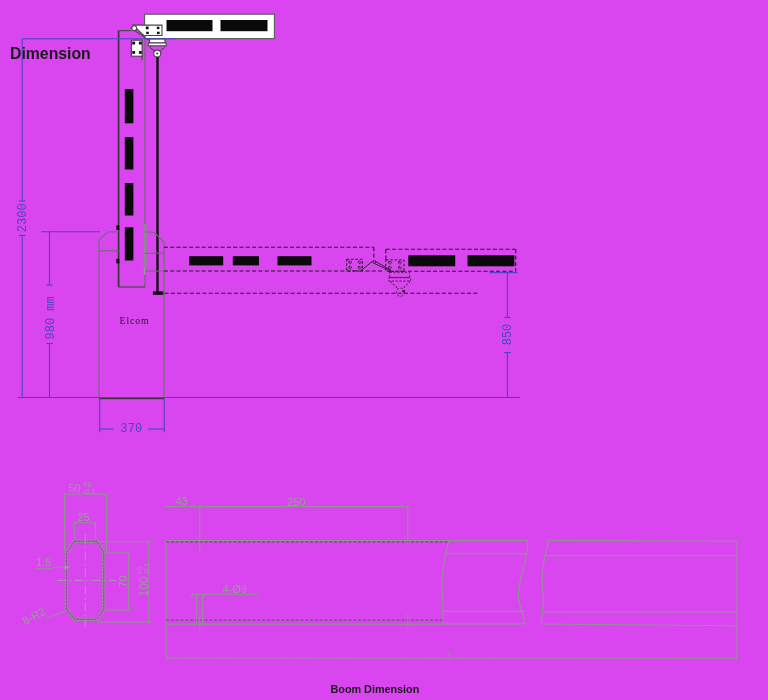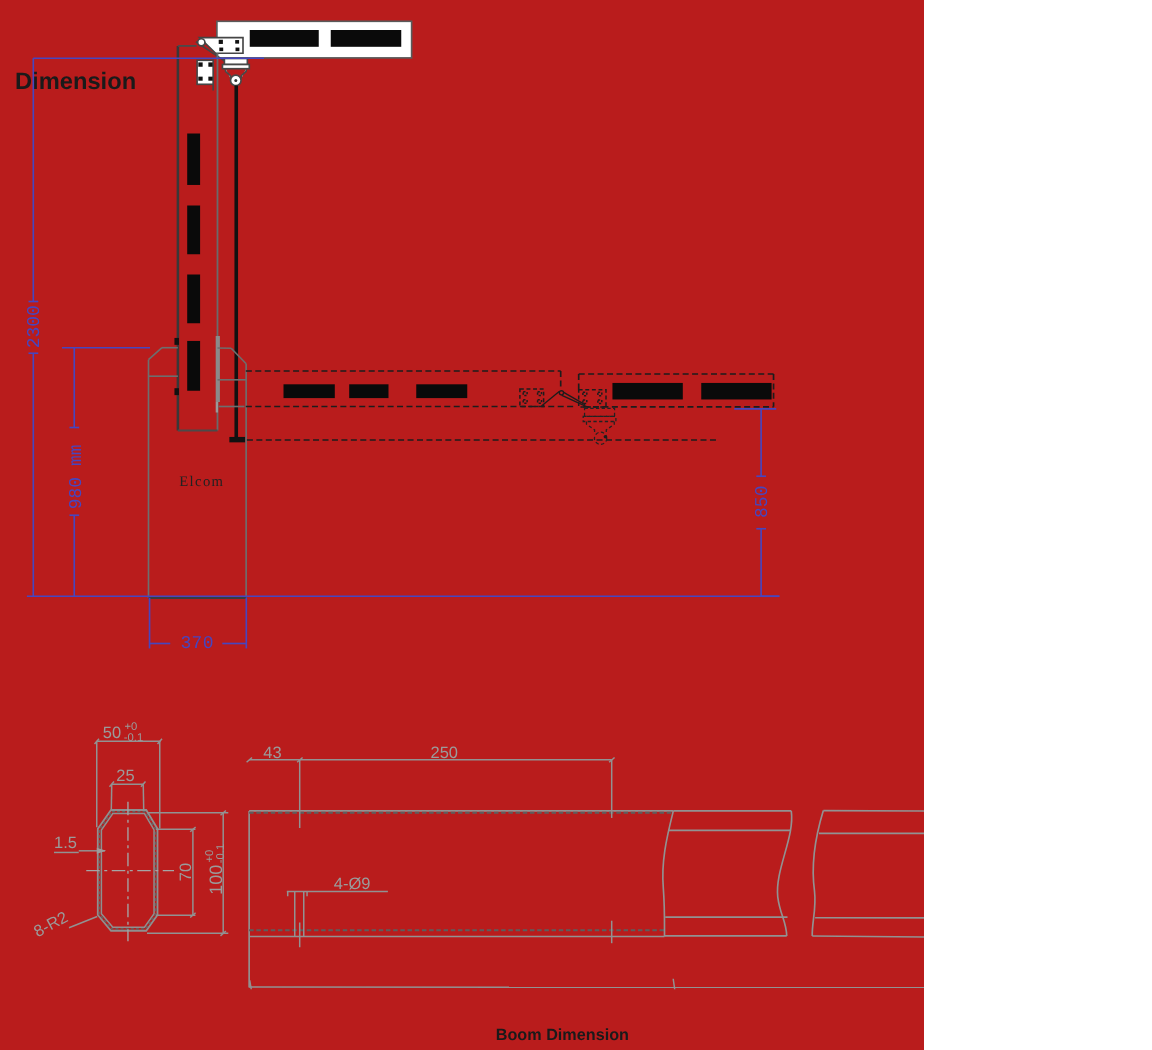--- a/index.html
+++ b/index.html
@@ -1,16 +1,16 @@
 <!DOCTYPE html>
 <html><head>
 <meta charset="utf-8">
 <style>
   html,body{margin:0;padding:0;background:#ffffff;}
-  .page{position:relative;width:616px;height:700px;background:#b91c1c;overflow:hidden;
+  .page{position:relative;width:768px;height:700px;background:#d946ef;overflow:hidden;
         font-family:"Liberation Sans", sans-serif;}
   svg{position:absolute;left:0;top:0;}
   .m{font-family:"Liberation Mono", monospace;}
   .s{font-family:"Liberation Sans", sans-serif;}
   .f{font-family:"Liberation Serif", serif;}
 </style>
 </head>
 <body>
 <div class="page">
 <svg width="768" height="700" viewBox="0 0 768 700">

